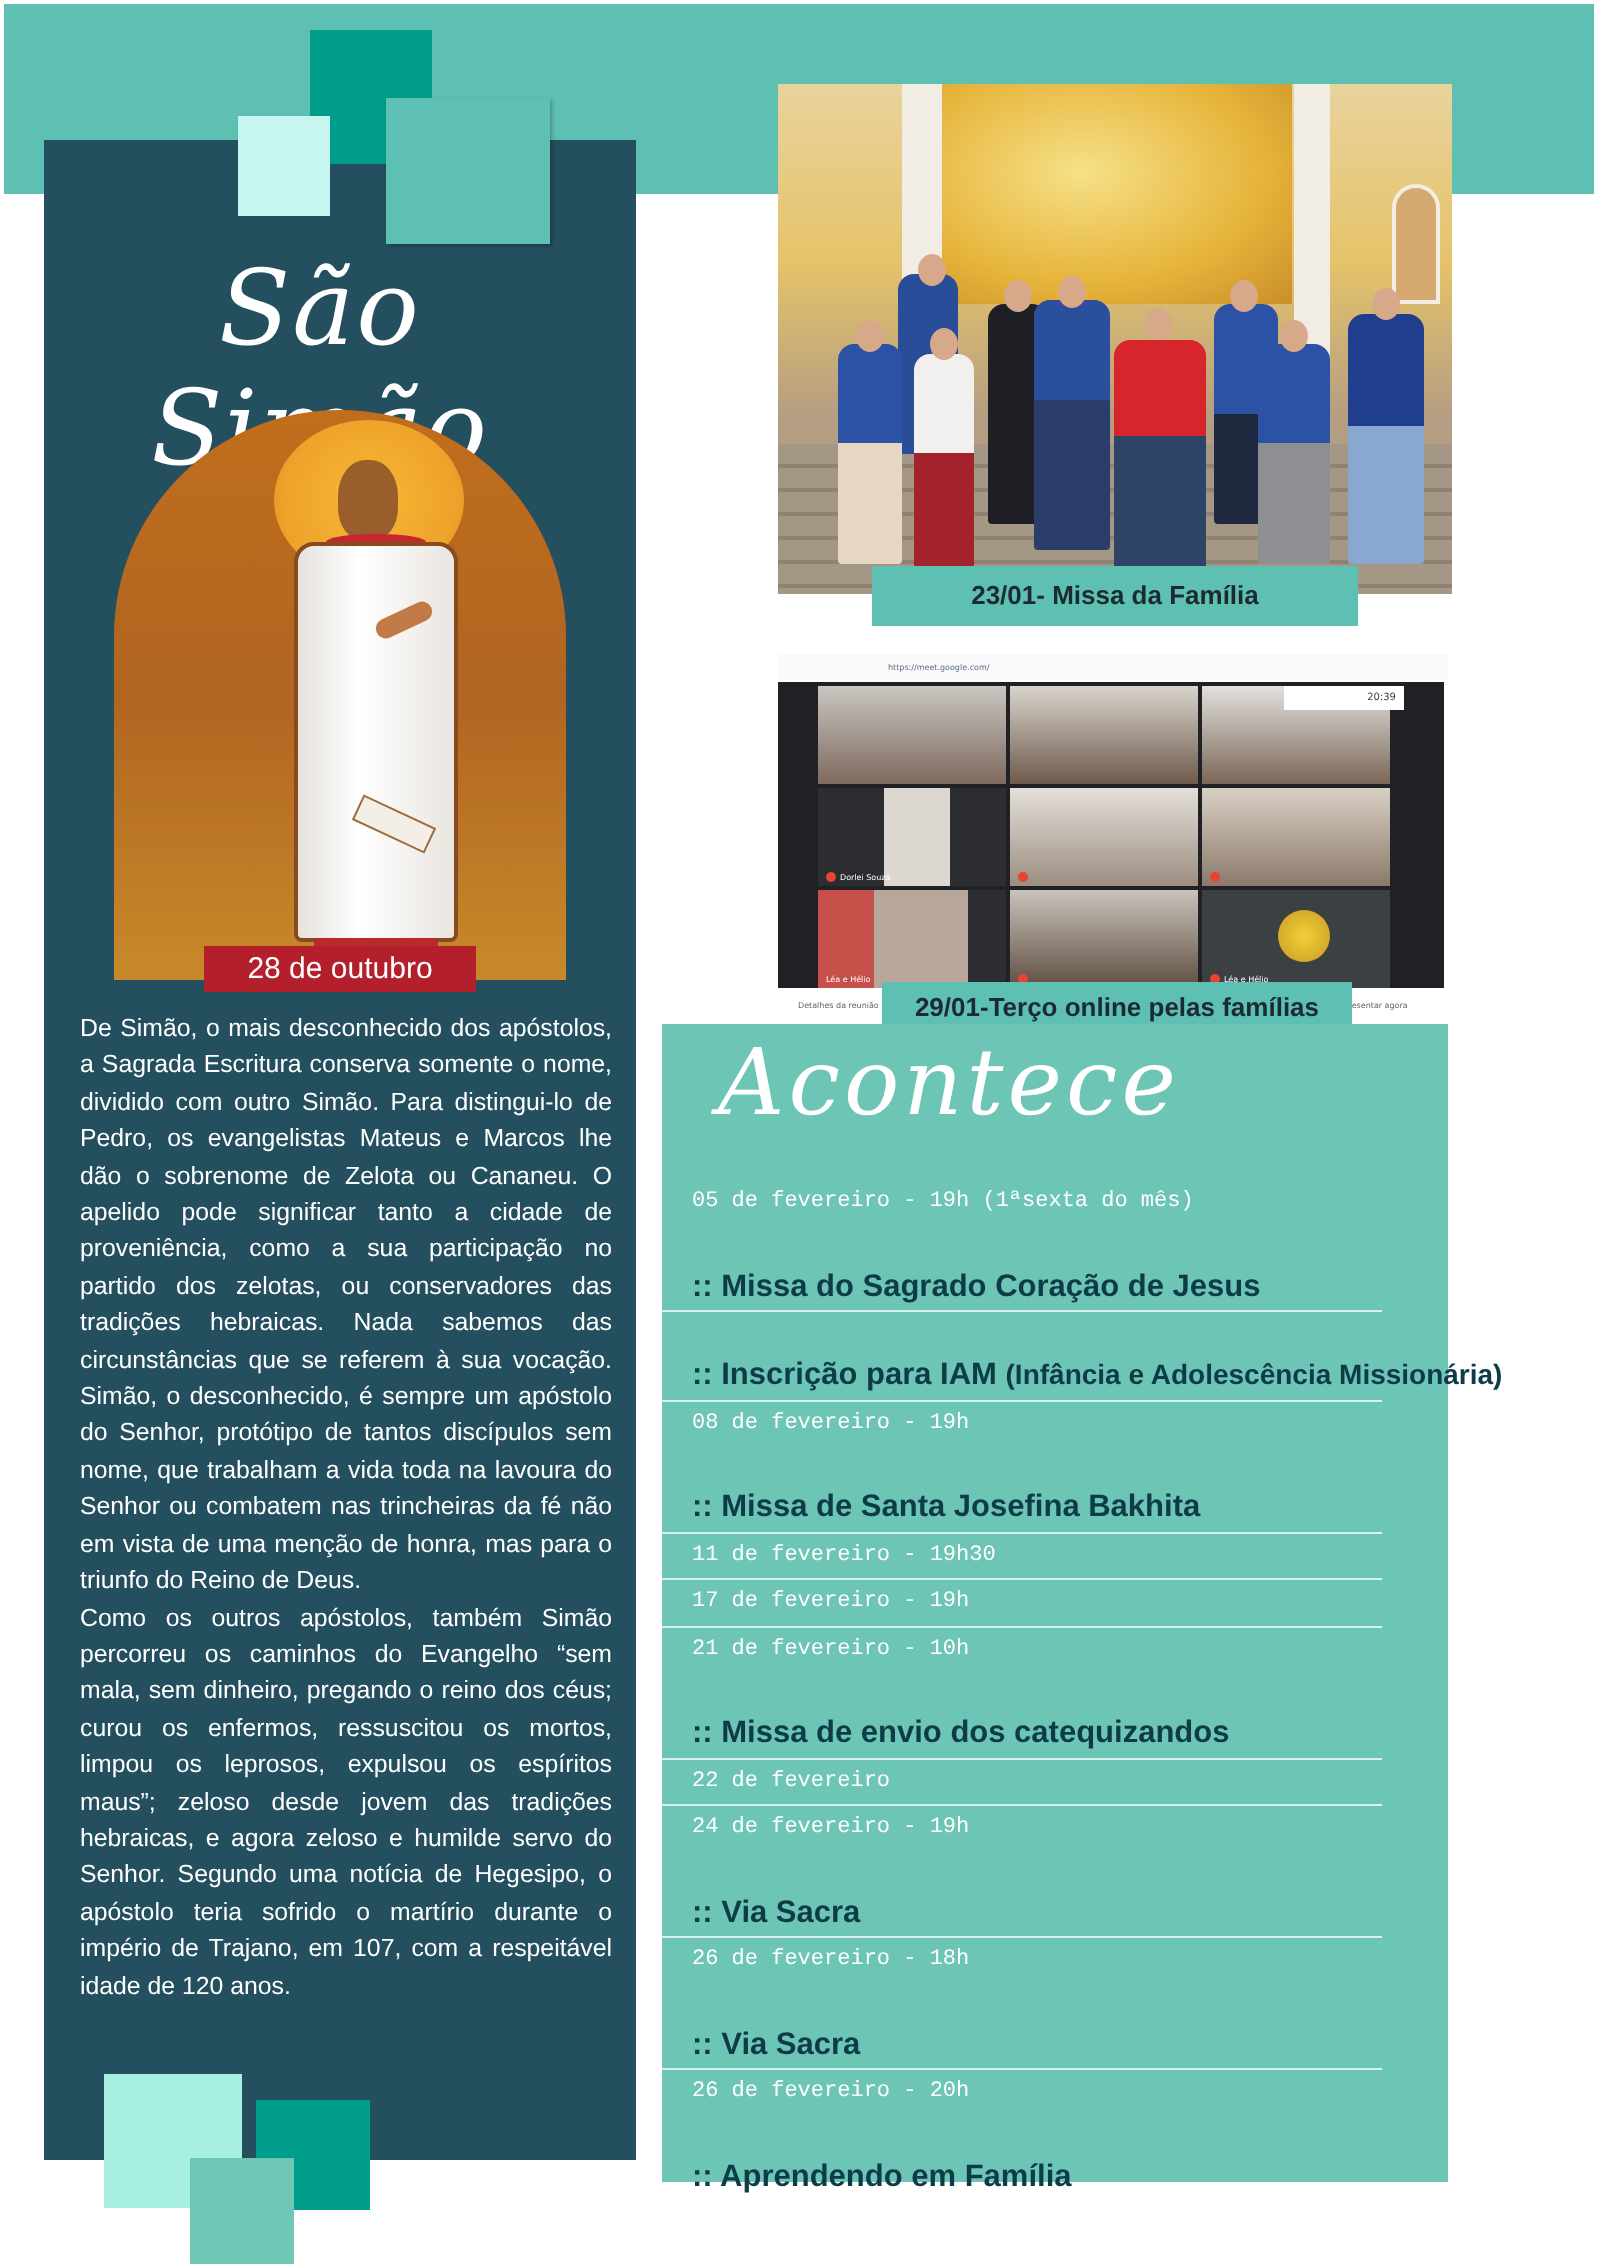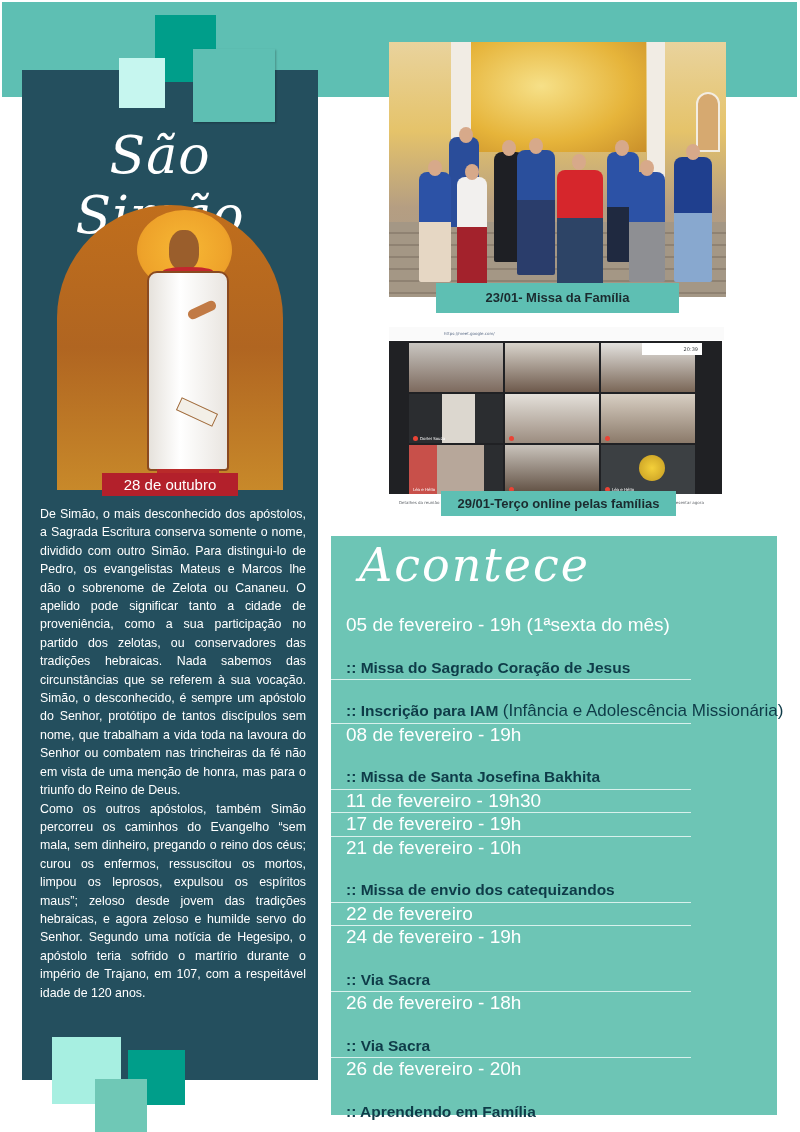--- a/index.html
+++ b/index.html
@@ -54,28 +54,28 @@
   .meet-grid { position: absolute; left: 0; top: 14px; width: 333px; height: 153px; background: #202124; display: grid; grid-template-columns: 94px 94px 94px; grid-template-rows: 49px 49px 49px; gap: 2px; padding: 2px 0 2px 20px; }
   .tile { position: relative; background: #3c3f43; overflow: hidden; }
   .tile .lbl { position: absolute; left: 4px; bottom: 2px; font-size: 4px; color: #ffffff; }
   .tile .dot { display: inline-block; width: 5px; height: 5px; border-radius: 50%; background: #ea4335; margin-right: 2px; vertical-align: middle; }
   .meet-time { position: absolute; right: 22px; top: 16px; width: 60px; height: 12px; background: #ffffff; font-size: 5px; color: #3c4043; text-align: right; padding: 3px 4px 0 0; }
   .meet-footer { position: absolute; left: 0; top: 168px; width: 335px; height: 15px; font-size: 4px; color: #5f6368; }
 
   .caption2 { left: 441px; top: 491px; width: 235px; height: 25px; background: #5ebfb3; color: #1b2b2f; font-family: "Liberation Sans", sans-serif; font-weight: bold; font-size: 13px; text-align: center; line-height: 25px; }
 
   
-  .acontece { left: 331px; top: 536px; width: 446px; height: 579px; background: #6dc5b5; }
+  .acontece { left: 331px; top: 512px; width: 393px; height: 579px; background: #6dc5b5; }
   .ac-title { position: absolute; left: 28px; top: 2px; color: #ffffff; font-family: "DejaVu Serif", serif; font-style: italic; font-size: 46px; letter-spacing: 2px; }
   .events { position: absolute; left: 0; top: 78px; width: 360px; }
   .event { border-bottom: 1px solid #d8f1ec; padding-left: 15px; }
   .event:last-child { border-bottom: none; }
-  .ev-date { color: #ffffff; font-family: Liberation Sans, sans-serif; font-size: 19px; line-height: 22.5px; white-space: nowrap; }
+  .ev-date { color: #ffffff; font-family: Liberation Mono, monospace; font-size: 11px; line-height: 22.5px; white-space: nowrap; }
   .ev-title { color: #0e3b48; font-family: "Liberation Sans", sans-serif; font-weight: bold; font-size: 15.5px; line-height: 22.5px; white-space: nowrap; margin-top: 20px; }
-  .ev-note { font-size: 17px; font-weight: normal; }
+  .ev-note { font-size: 14px; font-weight: bold; }
   .ev-indent { padding-left: 20px; display: block; }
 </style>
 </head>
 <body>
 
 <div class="abs top-band"></div>
 
 <div class="abs left-panel"></div>
 <div class="abs sq-dark"></div>
 <div class="abs sq-light"></div>

